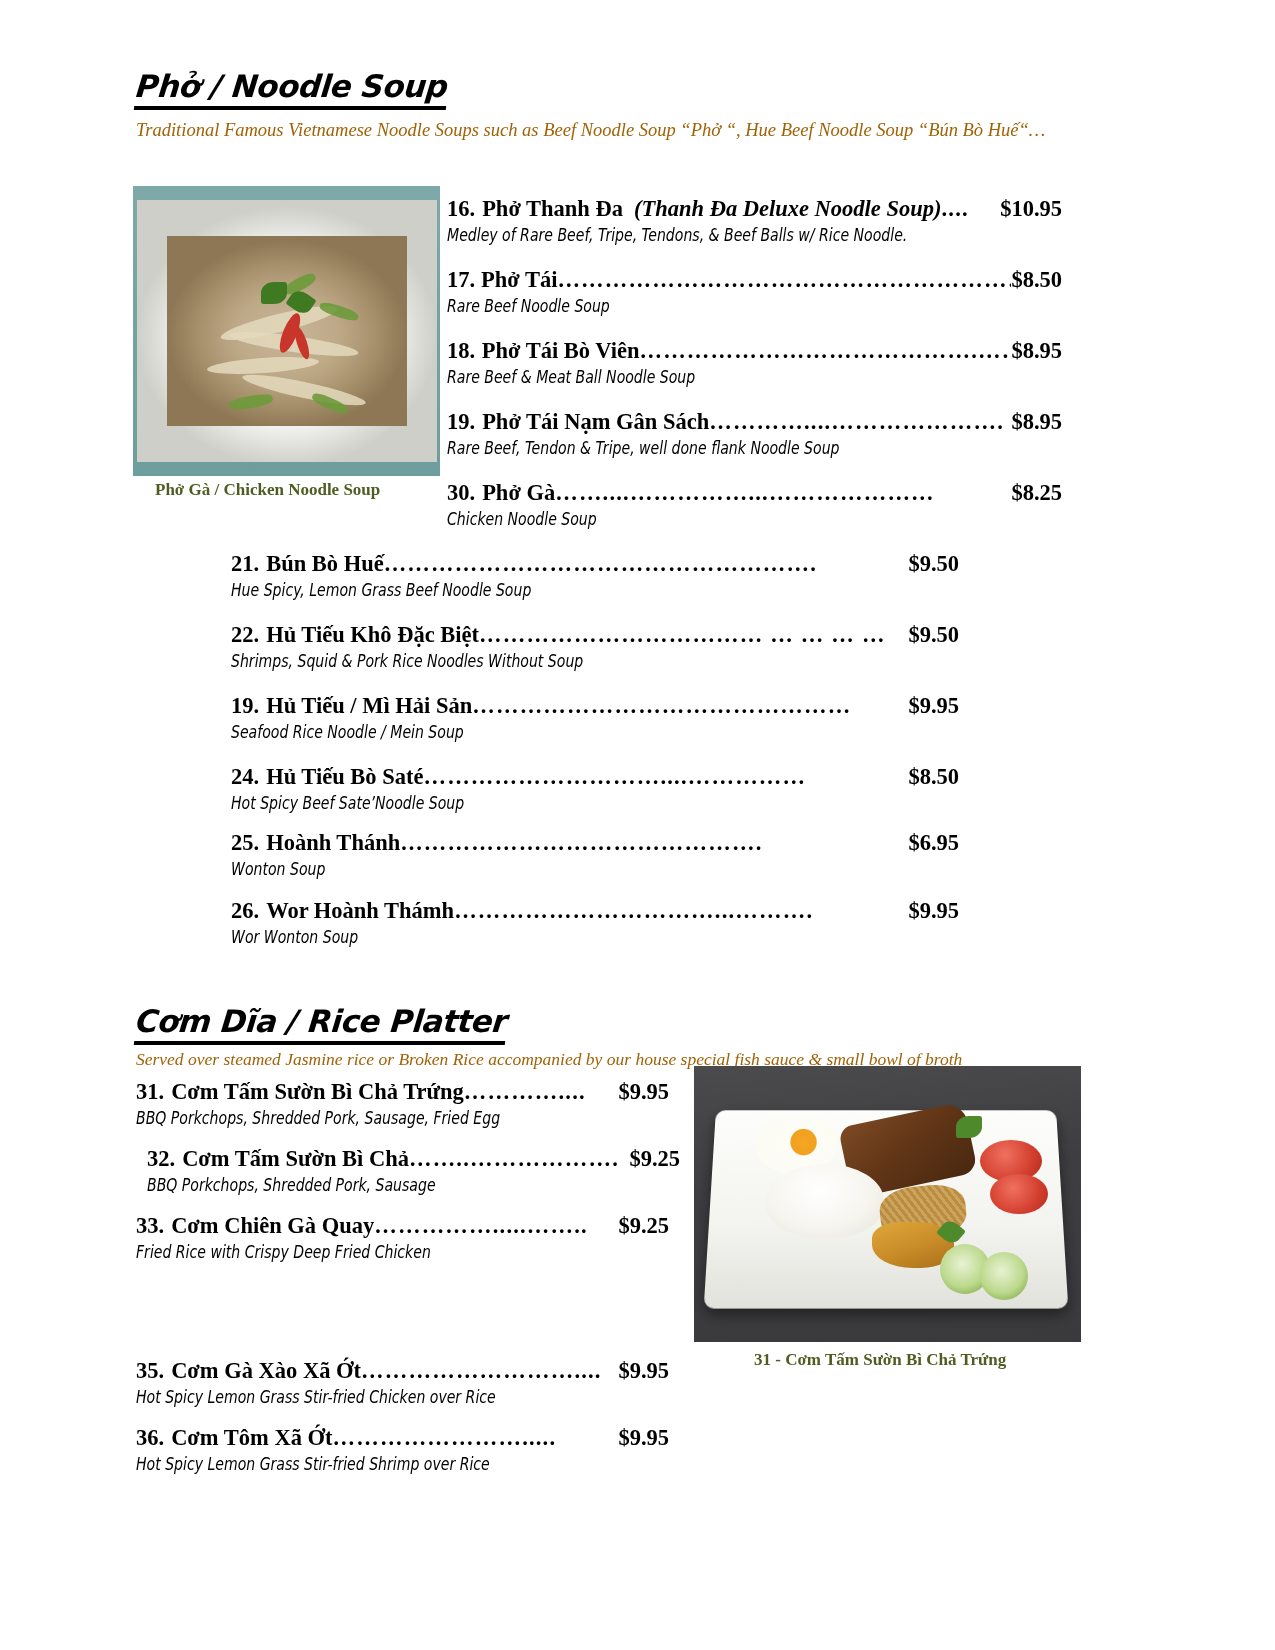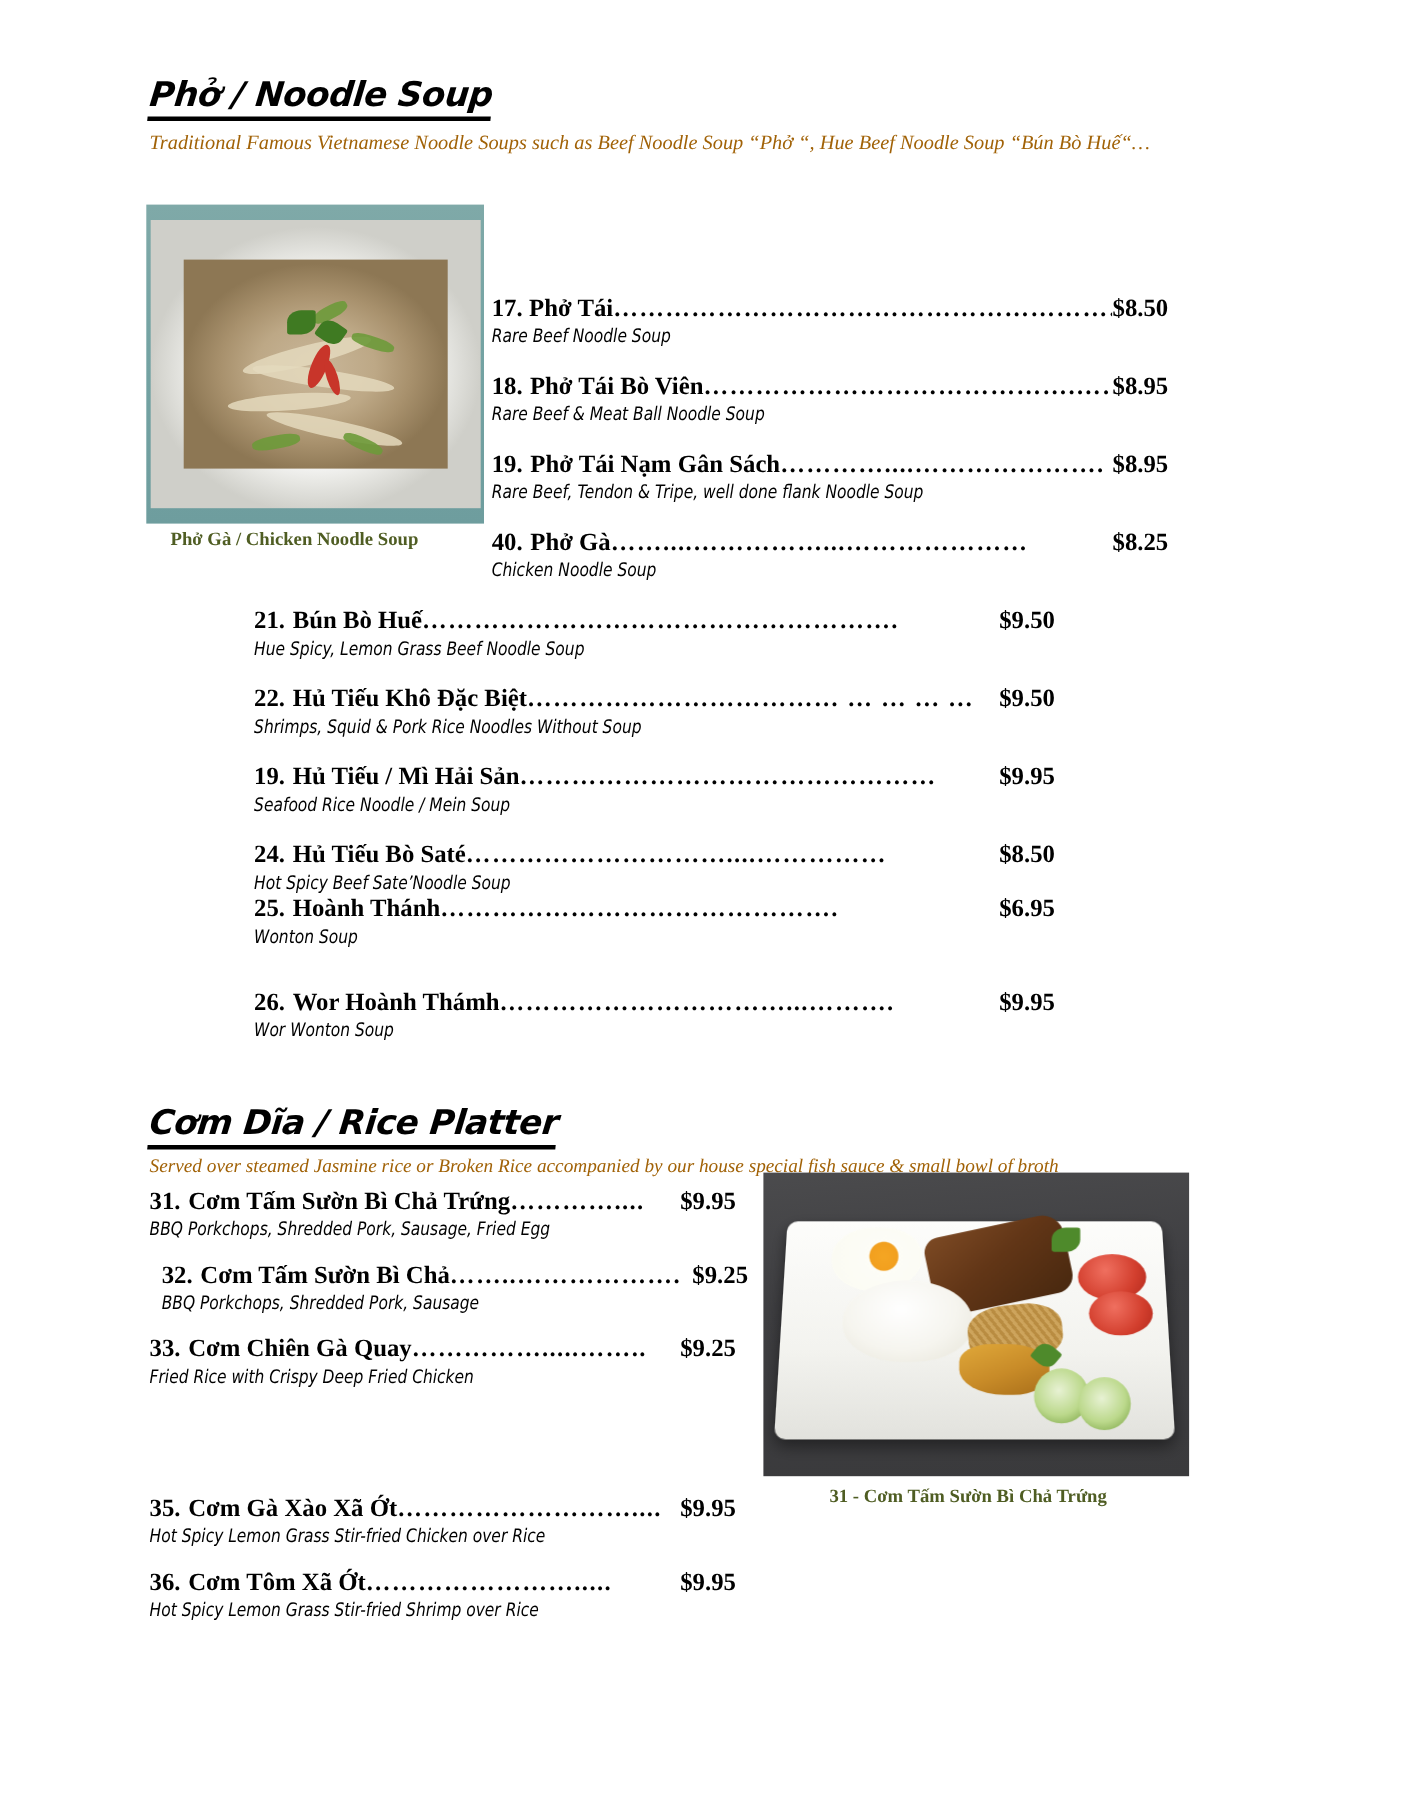--- a/index.html
+++ b/index.html
@@ -231,20 +231,32 @@
     <div class="pho-green" style="left:186px; top:120px; width:40px; height:11px; transform:rotate(18deg);"></div>
     <div class="pho-green" style="left:96px; top:210px; width:44px; height:12px; transform:rotate(-10deg);"></div>
     <div class="pho-green" style="left:178px; top:212px; width:38px; height:11px; transform:rotate(24deg);"></div>
     <div class="pho-herb" style="left:128px; top:96px; width:26px; height:22px;"></div>
     <div class="pho-herb" style="left:156px; top:106px; width:24px; height:20px; transform:rotate(35deg);"></div>
     <div class="pho-chili" style="left:150px; top:126px; width:14px; height:42px; transform:rotate(22deg);"></div>
     <div class="pho-chili" style="left:164px; top:140px; width:10px; height:34px; transform:rotate(-18deg);"></div>
   </div>
   <div class="photo-caption" style="left:155px; top:480px;">Phở Gà / Chicken Noodle Soup</div>
 
+  <div class="item" style="left:447px; top:195px; width:615px;">
+    <div class="item-line">
+      <span class="item-name">16.</span>
+      <span style="width:7px"></span>
+      <span class="item-name">Phở Thanh Đa</span>
+      <span style="width:11px"></span>
+      <span class="item-name name-paren">(Thanh Đa Deluxe Noodle Soup)</span>
+      <span class="leader">....</span>
+      <span class="item-price">$10.95</span>
+    </div>
+    <div class="item-desc">Medley of Rare Beef, Tripe, Tendons, &amp; Beef Balls w/ Rice Noodle.</div>
+  </div>
 
   <div class="item" style="left:447px; top:266px; width:615px;">
     <div class="item-line">
       <span class="item-name">17.</span>
       <span style="width:7px"></span>
       <span class="item-name">Phở Tái</span>
       <span class="leader">……………………………………………………………</span>
       <span class="item-price">$8.50</span>
     </div>
     <div class="item-desc">Rare Beef Noodle Soup</div>
@@ -267,21 +279,21 @@
       <span style="width:7px"></span>
       <span class="item-name">Phở Tái Nạm Gân Sách</span>
       <span class="leader">…………....………………….</span>
       <span class="item-price">$8.95</span>
     </div>
     <div class="item-desc">Rare Beef, Tendon &amp; Tripe, well done flank Noodle Soup</div>
   </div>
 
   <div class="item" style="left:447px; top:479px; width:615px;">
     <div class="item-line">
-      <span class="item-name">40.</span>
+      <span class="item-name">30.</span>
       <span style="width:7px"></span>
       <span class="item-name">Phở Gà</span>
       <span class="leader">……....……………...…………………</span>
       <span class="item-price">$8.25</span>
     </div>
     <div class="item-desc">Chicken Noodle Soup</div>
   </div>
 
   <div class="item" style="left:231px; top:550px; width:728px;">
     <div class="item-line">
@@ -320,21 +332,21 @@
     <div class="item-line">
       <span class="item-name">24.</span>
       <span style="width:7px"></span>
       <span class="item-name">Hủ Tiếu Bò Saté</span>
       <span class="leader">…………………………....……………</span>
       <span class="item-price">$8.50</span>
     </div>
     <div class="item-desc">Hot Spicy  Beef Sate’Noodle Soup</div>
   </div>
 
-  <div class="item" style="left:231px; top:812px; width:728px;">
+  <div class="item" style="left:231px; top:829px; width:728px;">
     <div class="item-line">
       <span class="item-name">25.</span>
       <span style="width:7px"></span>
       <span class="item-name">Hoành Thánh</span>
       <span class="leader">……………………………………….</span>
       <span class="item-price">$6.95</span>
     </div>
     <div class="item-desc">Wonton Soup</div>
   </div>
 

